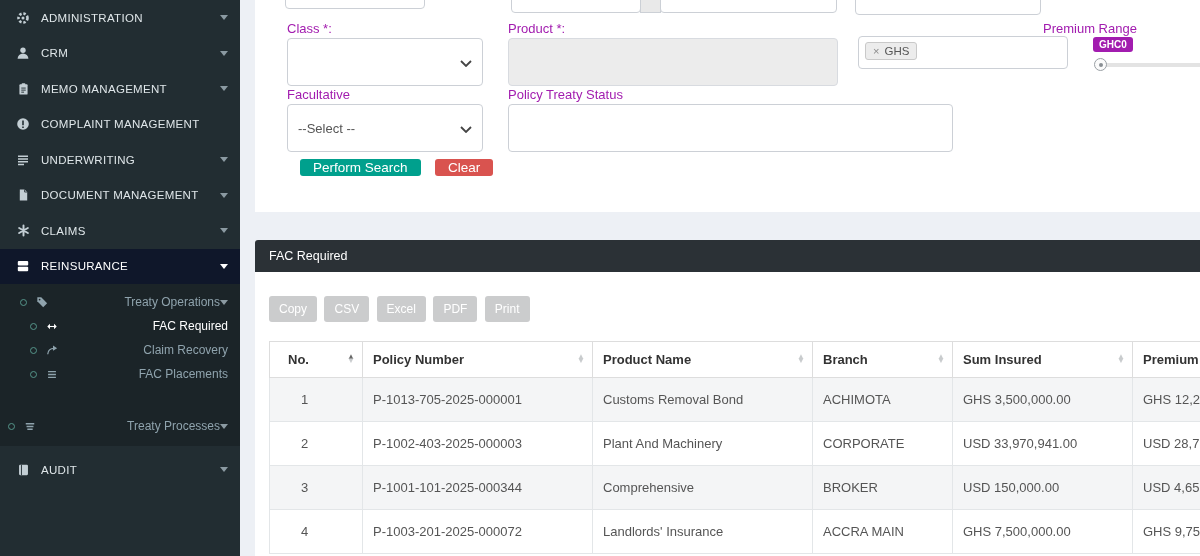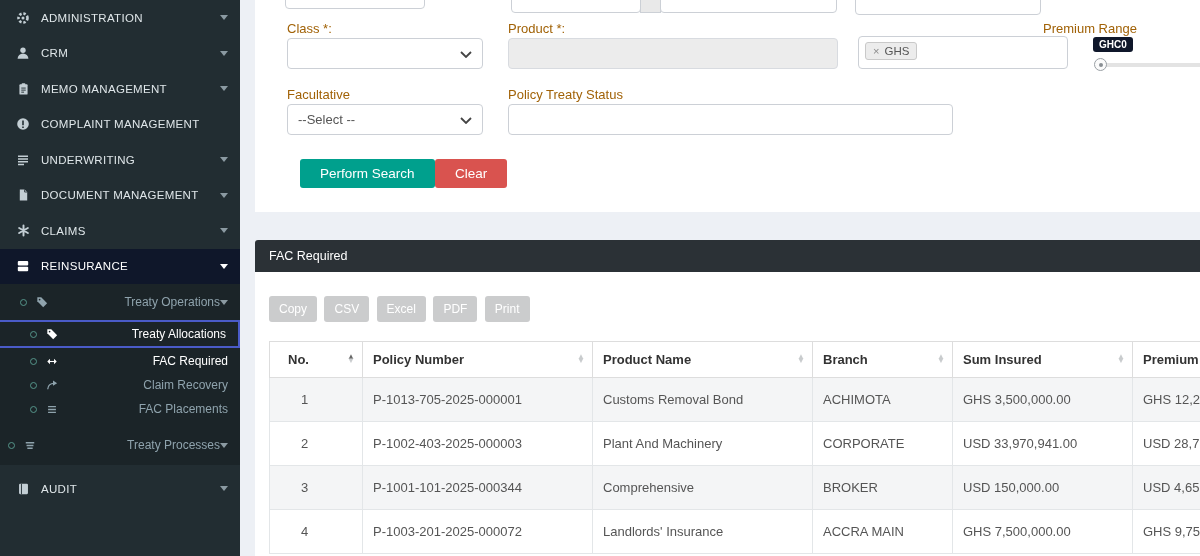--- a/index.html
+++ b/index.html
@@ -39,87 +39,87 @@
     margin-right:7px; flex:none;
   }
   .sub-row .sb-icon{
     width:16px; height:14px; margin-right:6px; flex:none;
     display:flex; align-items:center; justify-content:center; color:inherit;
   }
   .sub-row .sub-label{ flex:1; white-space:nowrap; }
   .sub-row.lvl2{ padding-left:30px; }
   .sub-row.white{ color:#fff; }
   .sub-row.focus-box{ outline:2px solid #4a5bc8; outline-offset:0; margin:8px 2px 3px 0; }
-  .sub-row.processes{ margin-top:12px;padding-left:8px; }
+  .sub-row.processes{ margin-top:28px;padding-left:8px; }
   .sb-item.mt{ margin-top:6px; }
   .sb-item.mt2{ margin-top:5px; }
 
   
   .main{ position:absolute; left:240px; top:0; right:0; bottom:0; }
   .panel{ position:absolute; background:#fff; }
   .form-panel{ left:15px; top:0; width:1000px; height:212px; }
   .fac-panel{ left:15px; top:240px; width:1000px; height:330px; border-radius:3px 3px 0 0; }
 
   
   .partial{
     position:absolute; height:30px; border:1px solid #ccd0d6; border-radius:4px; background:#fff;
   }
   #pa{ left:30px; top:-21px; width:140px; }
   #pb1{ left:256px; top:-17px; width:130px; }
   #pbx{ left:385px; top:-17px; width:21px; background:#e9e9e9; border-radius:0; }
   #pb2{ left:405px; top:-17px; width:177px; }
   #pc{ left:600px; top:-15px; width:186px; }
 
-  .flabel{ position:absolute; font-size:13px; color:#a16207; white-space:nowrap; }
+  .flabel{ position:absolute; font-size:13px; color:#a21caf; white-space:nowrap; }
   #lbl-class{ left:32px; top:21px; }
   #lbl-product{ left:253px; top:21px; }
   #lbl-currency{ left:603px; top:21px;margin-top:24px; }
   #lbl-premium{ left:788px; top:21px; }
   #lbl-fac{ left:32px; top:87px; }
   #lbl-pts{ left:253px; top:87px; }
   #lbl-actions{ left:45px; top:143px; color:#444;margin-top:14px; }
 
   .ctrl{
-    position:absolute; height:31px; background:#fff;
+    position:absolute; height:48px; background:#fff;
     border:1px solid #ccd0d6; border-radius:4px; font-size:13px; color:#555;
   }
   .select{ display:flex; align-items:center; justify-content:space-between; padding:0 10px; cursor:pointer; }
   #sel-class{ left:32px; top:38px; width:196px; }
   #inp-product{ left:253px; top:38px; width:330px; background:#ececec; border-color:#d8dbe0; }
   #box-currency{ left:603px; top:36px; width:210px; height:33px; padding:3px 6px; }
   #sel-fac{ left:32px; top:104px; width:196px; }
   #inp-pts{ left:253px; top:104px; width:445px; outline:none; padding:0 10px; }
 
   .tag{
     display:inline-flex; align-items:center; gap:5px; margin-top:2px;
     background:#ececec; border:1px solid #c9c9c9; border-radius:3px;
     padding:2px 7px; font-size:11.5px; color:#555;
   }
   .tag .x{ color:#8a8a8a; font-size:11px; cursor:pointer; }
 
   .ghc-badge{
-    position:absolute; left:838px; top:37px; background:#0f172a; color:#fff;
+    position:absolute; left:838px; top:37px; background:#a21caf; color:#fff;
     font-size:10px; font-weight:bold; padding:2px 6px; border-radius:3px;
   }
   .slider-track{
     position:absolute; left:840px; top:63px; width:118px; height:4px;
     background:#e3e3e3; border-radius:2px;
   }
   .slider-handle{
     position:absolute; left:-1px; top:-5px; width:13px; height:13px;
     background:#fbfbfb; border:1px solid #9aa0a5; border-radius:50%; cursor:pointer;
   }
   .slider-handle::after{
     content:""; position:absolute; left:3.5px; top:3.5px; width:4px; height:4px;
     border-radius:50%; background:#8a8f94;
   }
 
   .btn{
-    position:absolute; height:29px; border:none; border-radius:3px;
-    color:#fff; font-size:13.5px; font-family:inherit; cursor:pointer; padding:0 20px;
+    position:absolute; height:17px; border:none; border-radius:3px;
+    color:#fff; font-size:13.5px; font-family:inherit; cursor:pointer; padding:0 13px;
   }
   #btn-search{ left:45px; top:159px; background:#00a08d; }
   #btn-clear{ left:180px; top:159px; background:#d9534f; }
 
   
   .fac-header{
     height:32px; background:#2b3136; color:#fff; font-size:12.5px;
     line-height:32px; padding:0 14px; border-radius:3px 3px 0 0;
   }
   .fac-body{ padding:24px 14px 0; }
@@ -286,30 +286,20 @@
           </svg>
         </span>
       <span class="sub-label">Treaty Operations</span>
       <span class="sb-caret">
           <svg viewBox="0 0 8 5" width="8" height="5">
             <path d="M0 0h8L4 5z" fill="currentColor"></path>
           </svg>
         </span>
     </div>
 
-    <div class="sub-row lvl2 white focus-box">
-      <span class="bullet"></span>
-      <span class="sb-icon">
-          <svg viewBox="0 0 14 14" width="12" height="12">
-            <path d="M1.5 1.5h4.6L13 8.4 8.4 13 1.5 6.1z" fill="currentColor"></path>
-            <circle cx="4.2" cy="4.2" r="1" fill="#1b2428"></circle>
-          </svg>
-        </span>
-      <span class="sub-label">Treaty Allocations</span>
-    </div>
 
     <div class="sub-row lvl2 white">
       <span class="bullet"></span>
       <span class="sb-icon">
           <svg viewBox="0 0 14 14" width="14" height="11">
             <path d="M3 7h8" stroke="currentColor" stroke-width="1.4"></path>
             <path d="M4.4 3.6 1 7l3.4 3.4zM9.6 3.6 13 7l-3.4 3.4z" fill="currentColor"></path>
           </svg>
         </span>
       <span class="sub-label">FAC Required</span>

